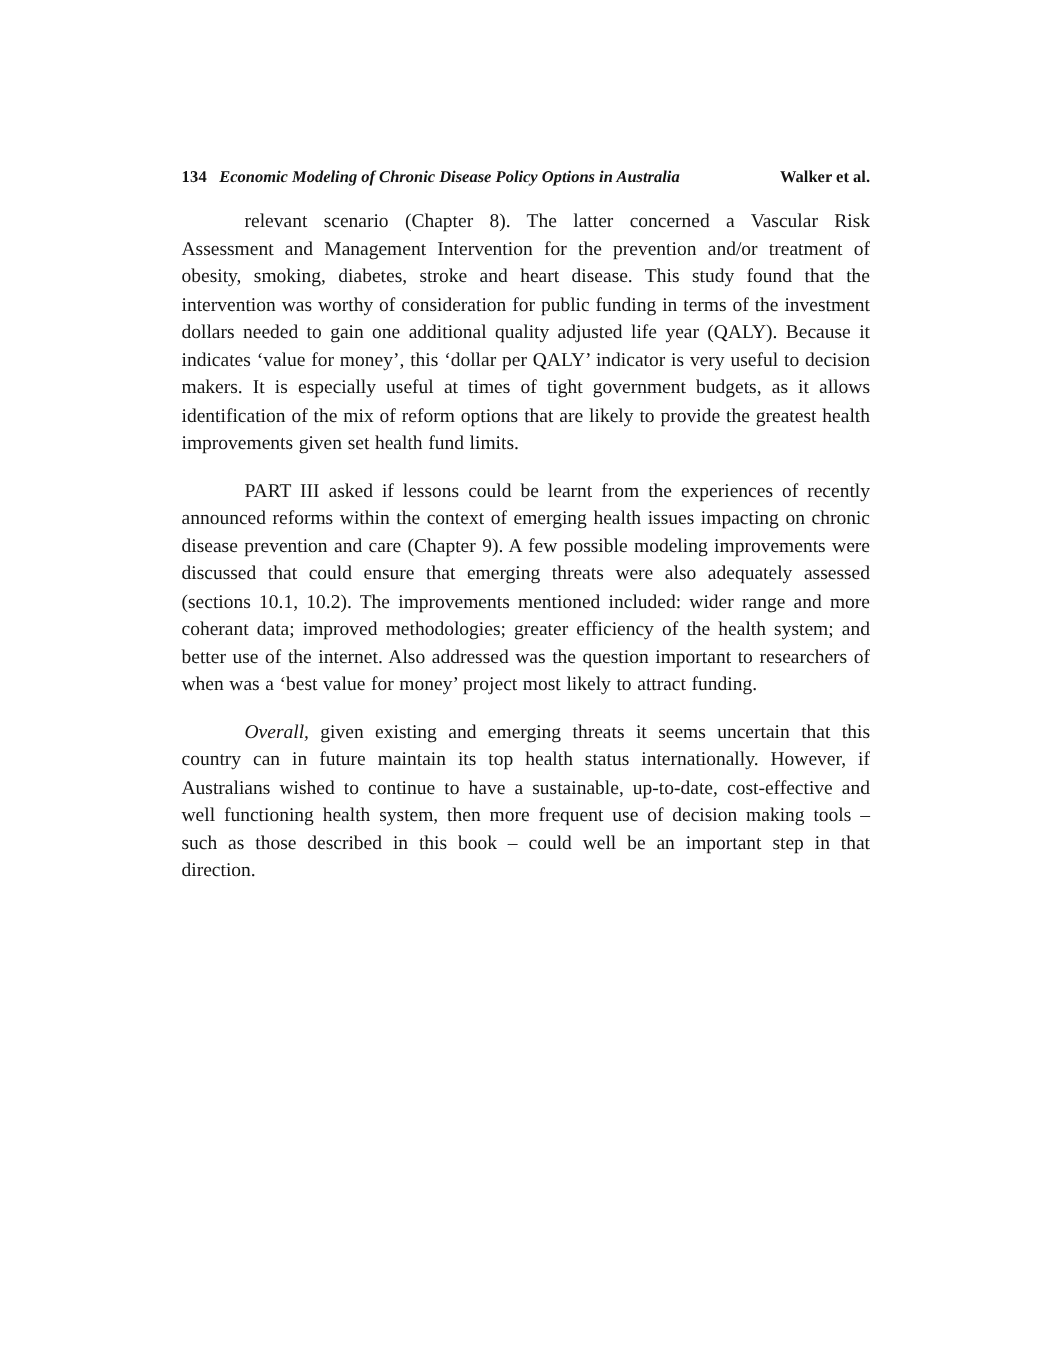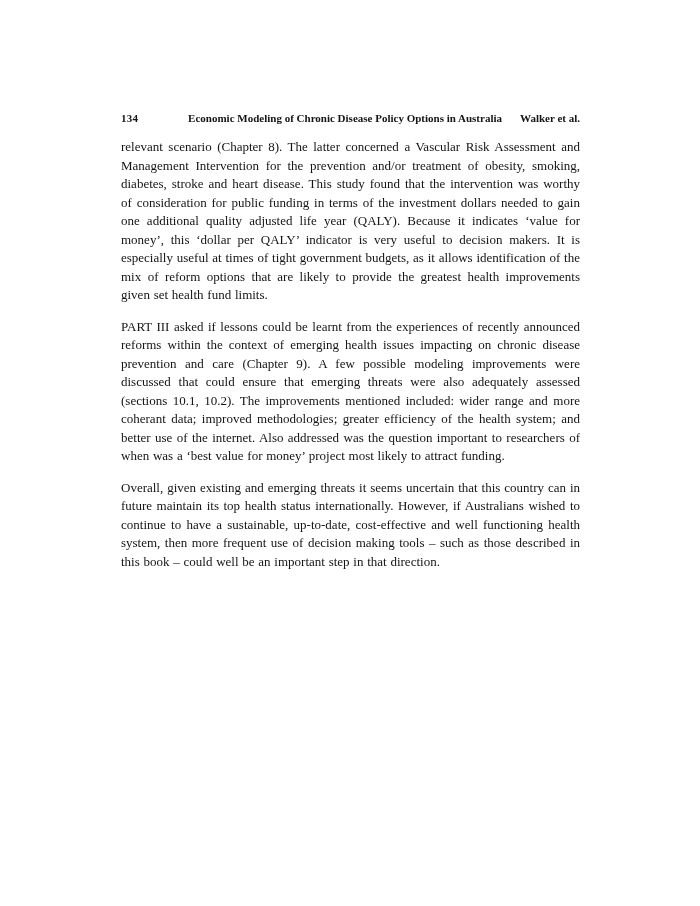--- a/index.html
+++ b/index.html
@@ -31,49 +31,51 @@
     align-items: baseline;
     font-size: 11px;
     font-weight: bold;
     margin-bottom: 14px;
     white-space: nowrap;
   }
 
   .running-header .left-group {
     display: flex;
     align-items: flex-start;
-    gap: 42px;
   }
 
   .running-header .page-number {
     font-style: normal;
     margin-right: 8px;
     letter-spacing: 0.2px;
   }
 
   .running-header .running-title {
+    font-style: italic;
   }
 
   .running-header .authors {
     margin-left: 12px;
   }
 
   .body-text p {
     font-size: 13px;
     line-height: 18.5px;
     text-align: justify;
     margin: 0 0 13px 0;
     word-spacing: 0.5px;
   }
 
   .body-text p:last-child {
     margin-bottom: 0;
   }
 
   .lead-italic {
+    font-style: italic;
+    margin-left: 42px;
   }
 </style>
 </head>
 <body>
 
 <div class="page">
   <div class="content">
 
     <div class="running-header">
       <div class="left-group">

